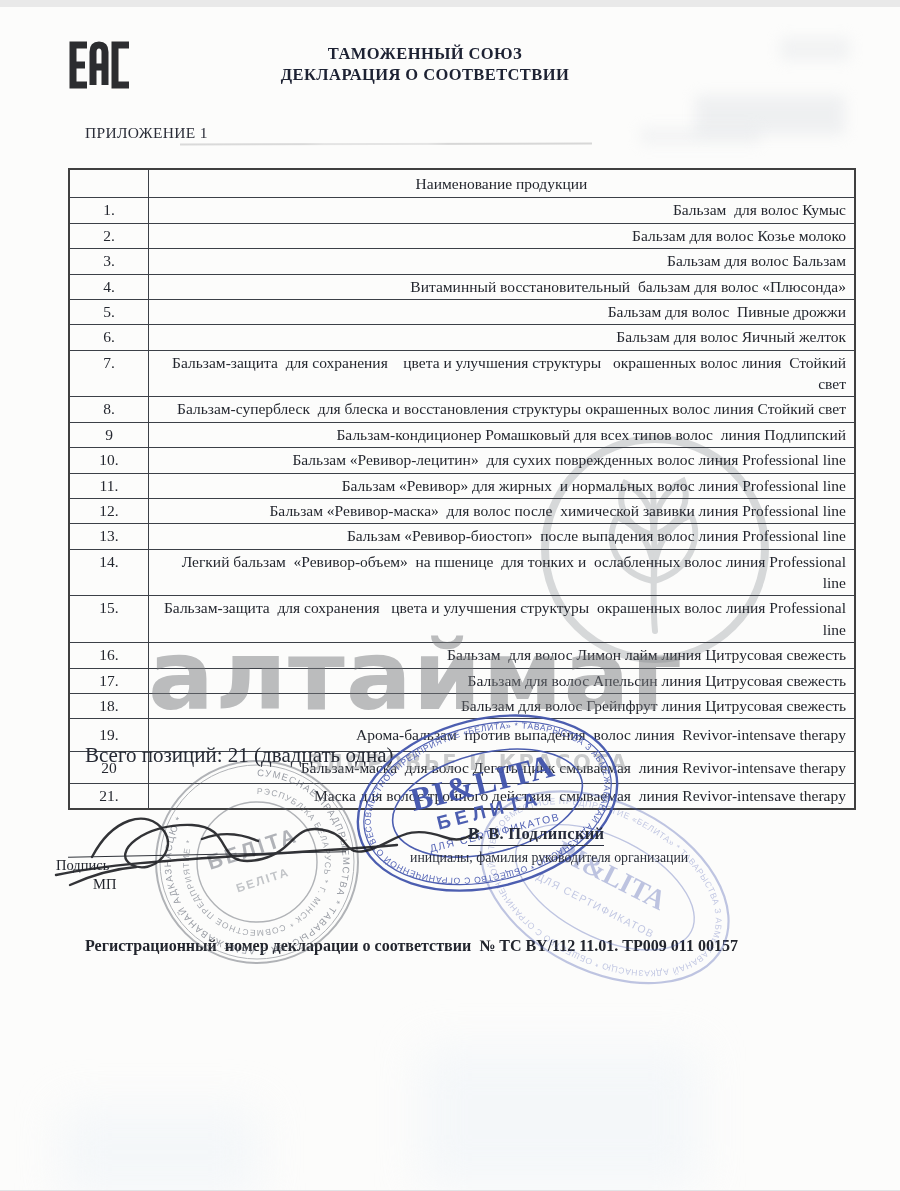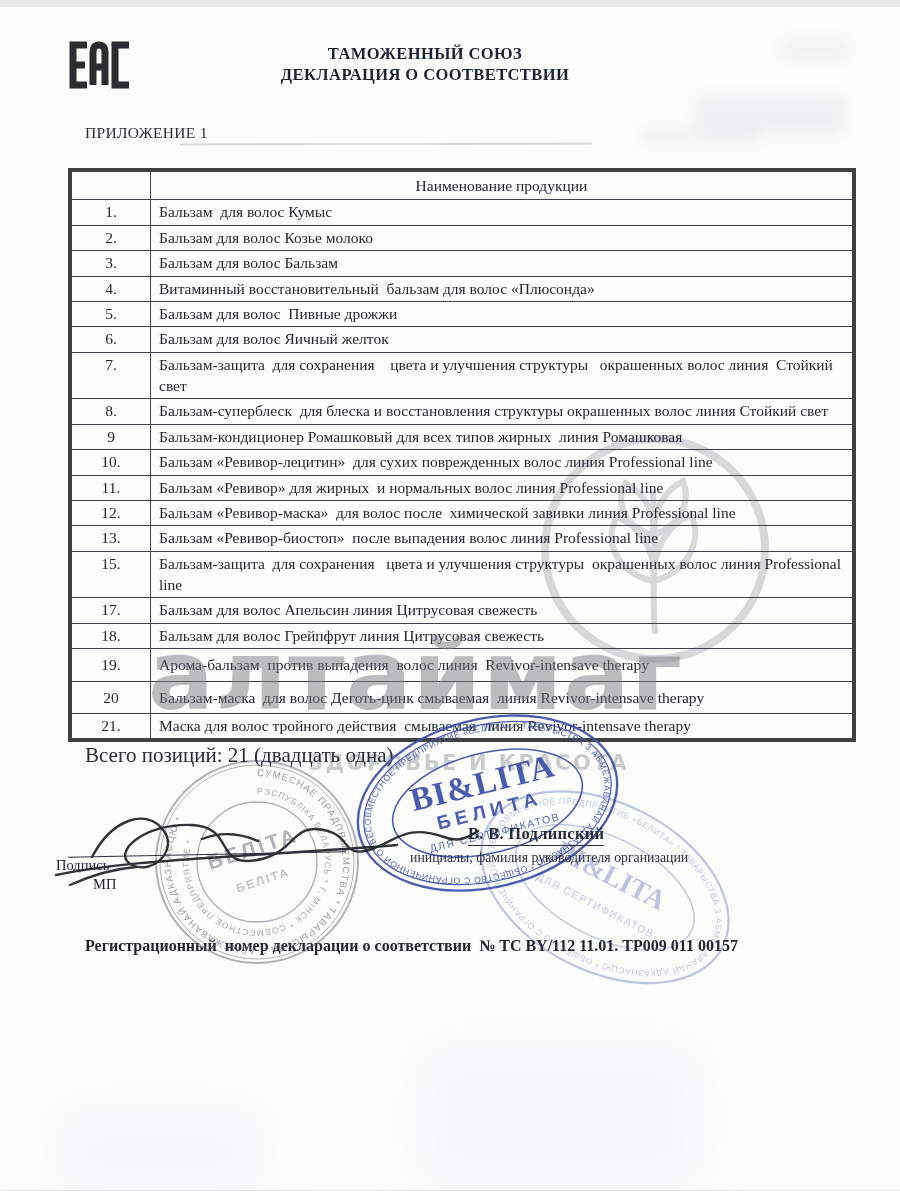--- a/index.html
+++ b/index.html
@@ -18,25 +18,25 @@
   }
   .appendix{left:85px; top:117px; font-size:15.5px; color:#2a2d38; z-index:2; letter-spacing:.3px;}
   .appendix-line{
     left:180px; top:136px; width:412px; height:2px; z-index:2;
     background:linear-gradient(90deg,#c7c7c7 0 30%, #d7d7d7 35% 60%, #c3c3c3 65% 100%);
     opacity:.65; transform:rotate(-.15deg);
   }
   
   .products{left:68px; top:161px; width:788px; z-index:2;}
   table.grid{border-collapse:collapse; width:100%; table-layout:fixed;
-    border:4px solid #404040;}
+    border:2px solid #404040;}
   table.grid td{border:1.4px solid #3c4047; font-size:15.5px; line-height:1.38;
     padding:1px 8px 2px 8px; color:#24272f; vertical-align:top;}
   td.num{width:62px; text-align:center; padding-left:2px; padding-right:2px;}
-  td.txt{white-space:pre-wrap;}
+  td.txt{white-space:pre-wrap;text-align:right;}
   tr.hdr td{text-align:center; font-size:15.5px; padding:3px 8px;}
   tr.tall td{padding-top:5px; padding-bottom:5px;}
   
   .total-line{left:85px; top:736px; font-size:21px; z-index:5; color:#262a34;}
   .sig-line{left:68px; top:847px; width:278px; border-top:1.6px solid #2f3239;
     transform:rotate(-1.1deg); z-index:6;}
   .podpis{left:56px; top:850px; font-size:14.5px; z-index:6;}
   .mp{left:93px; top:869px; font-size:14.5px; z-index:6;}
   .approver{left:468px; top:817px; z-index:6; font-size:16.5px; font-weight:bold;
     color:#262b3a; border-bottom:1.7px solid #2a2f3e; padding-bottom:1px; letter-spacing:.3px;}
@@ -147,41 +147,49 @@
       <tr>
             <td class="num">7.</td>
             <td class="txt">Бальзам-защита  для сохранения    цвета и улучшения структуры   окрашенных волос линия  Стойкий свет</td>
           </tr>
       <tr>
             <td class="num">8.</td>
             <td class="txt">Бальзам-суперблеск  для блеска и восстановления структуры окрашенных волос линия Стойкий свет</td>
           </tr>
       <tr>
             <td class="num">9</td>
-            <td class="txt">Бальзам-кондиционер Ромашковый для всех типов жирных  линия Ромашковая</td>
+            <td class="txt">Бальзам-кондиционер Ромашковый для всех типов волос  линия Подлипский</td>
           </tr>
       <tr>
             <td class="num">10.</td>
             <td class="txt">Бальзам «Ревивор-лецитин»  для сухих поврежденных волос линия Professional line</td>
           </tr>
       <tr>
             <td class="num">11.</td>
             <td class="txt">Бальзам «Ревивор» для жирных  и нормальных волос линия Professional line</td>
           </tr>
       <tr>
             <td class="num">12.</td>
             <td class="txt">Бальзам «Ревивор-маска»  для волос после  химической завивки линия Professional line</td>
           </tr>
       <tr>
             <td class="num">13.</td>
             <td class="txt">Бальзам «Ревивор-биостоп»  после выпадения волос линия Professional line</td>
           </tr>
       <tr>
+            <td class="num">14.</td>
+            <td class="txt">Легкий бальзам  «Ревивор-объем»  на пшенице  для тонких и  ослабленных волос линия Professional line</td>
+          </tr>
+      <tr>
             <td class="num">15.</td>
             <td class="txt">Бальзам-защита  для сохранения   цвета и улучшения структуры  окрашенных волос линия Professional line</td>
+          </tr>
+      <tr>
+            <td class="num">16.</td>
+            <td class="txt">Бальзам  для волос Лимон лайм линия Цитрусовая свежесть</td>
           </tr>
       <tr>
             <td class="num">17.</td>
             <td class="txt">Бальзам для волос Апельсин линия Цитрусовая свежесть</td>
           </tr>
       <tr>
             <td class="num">18.</td>
             <td class="txt">Бальзам для волос Грейпфрут линия Цитрусовая свежесть</td>
           </tr>
       <tr class="tall">

